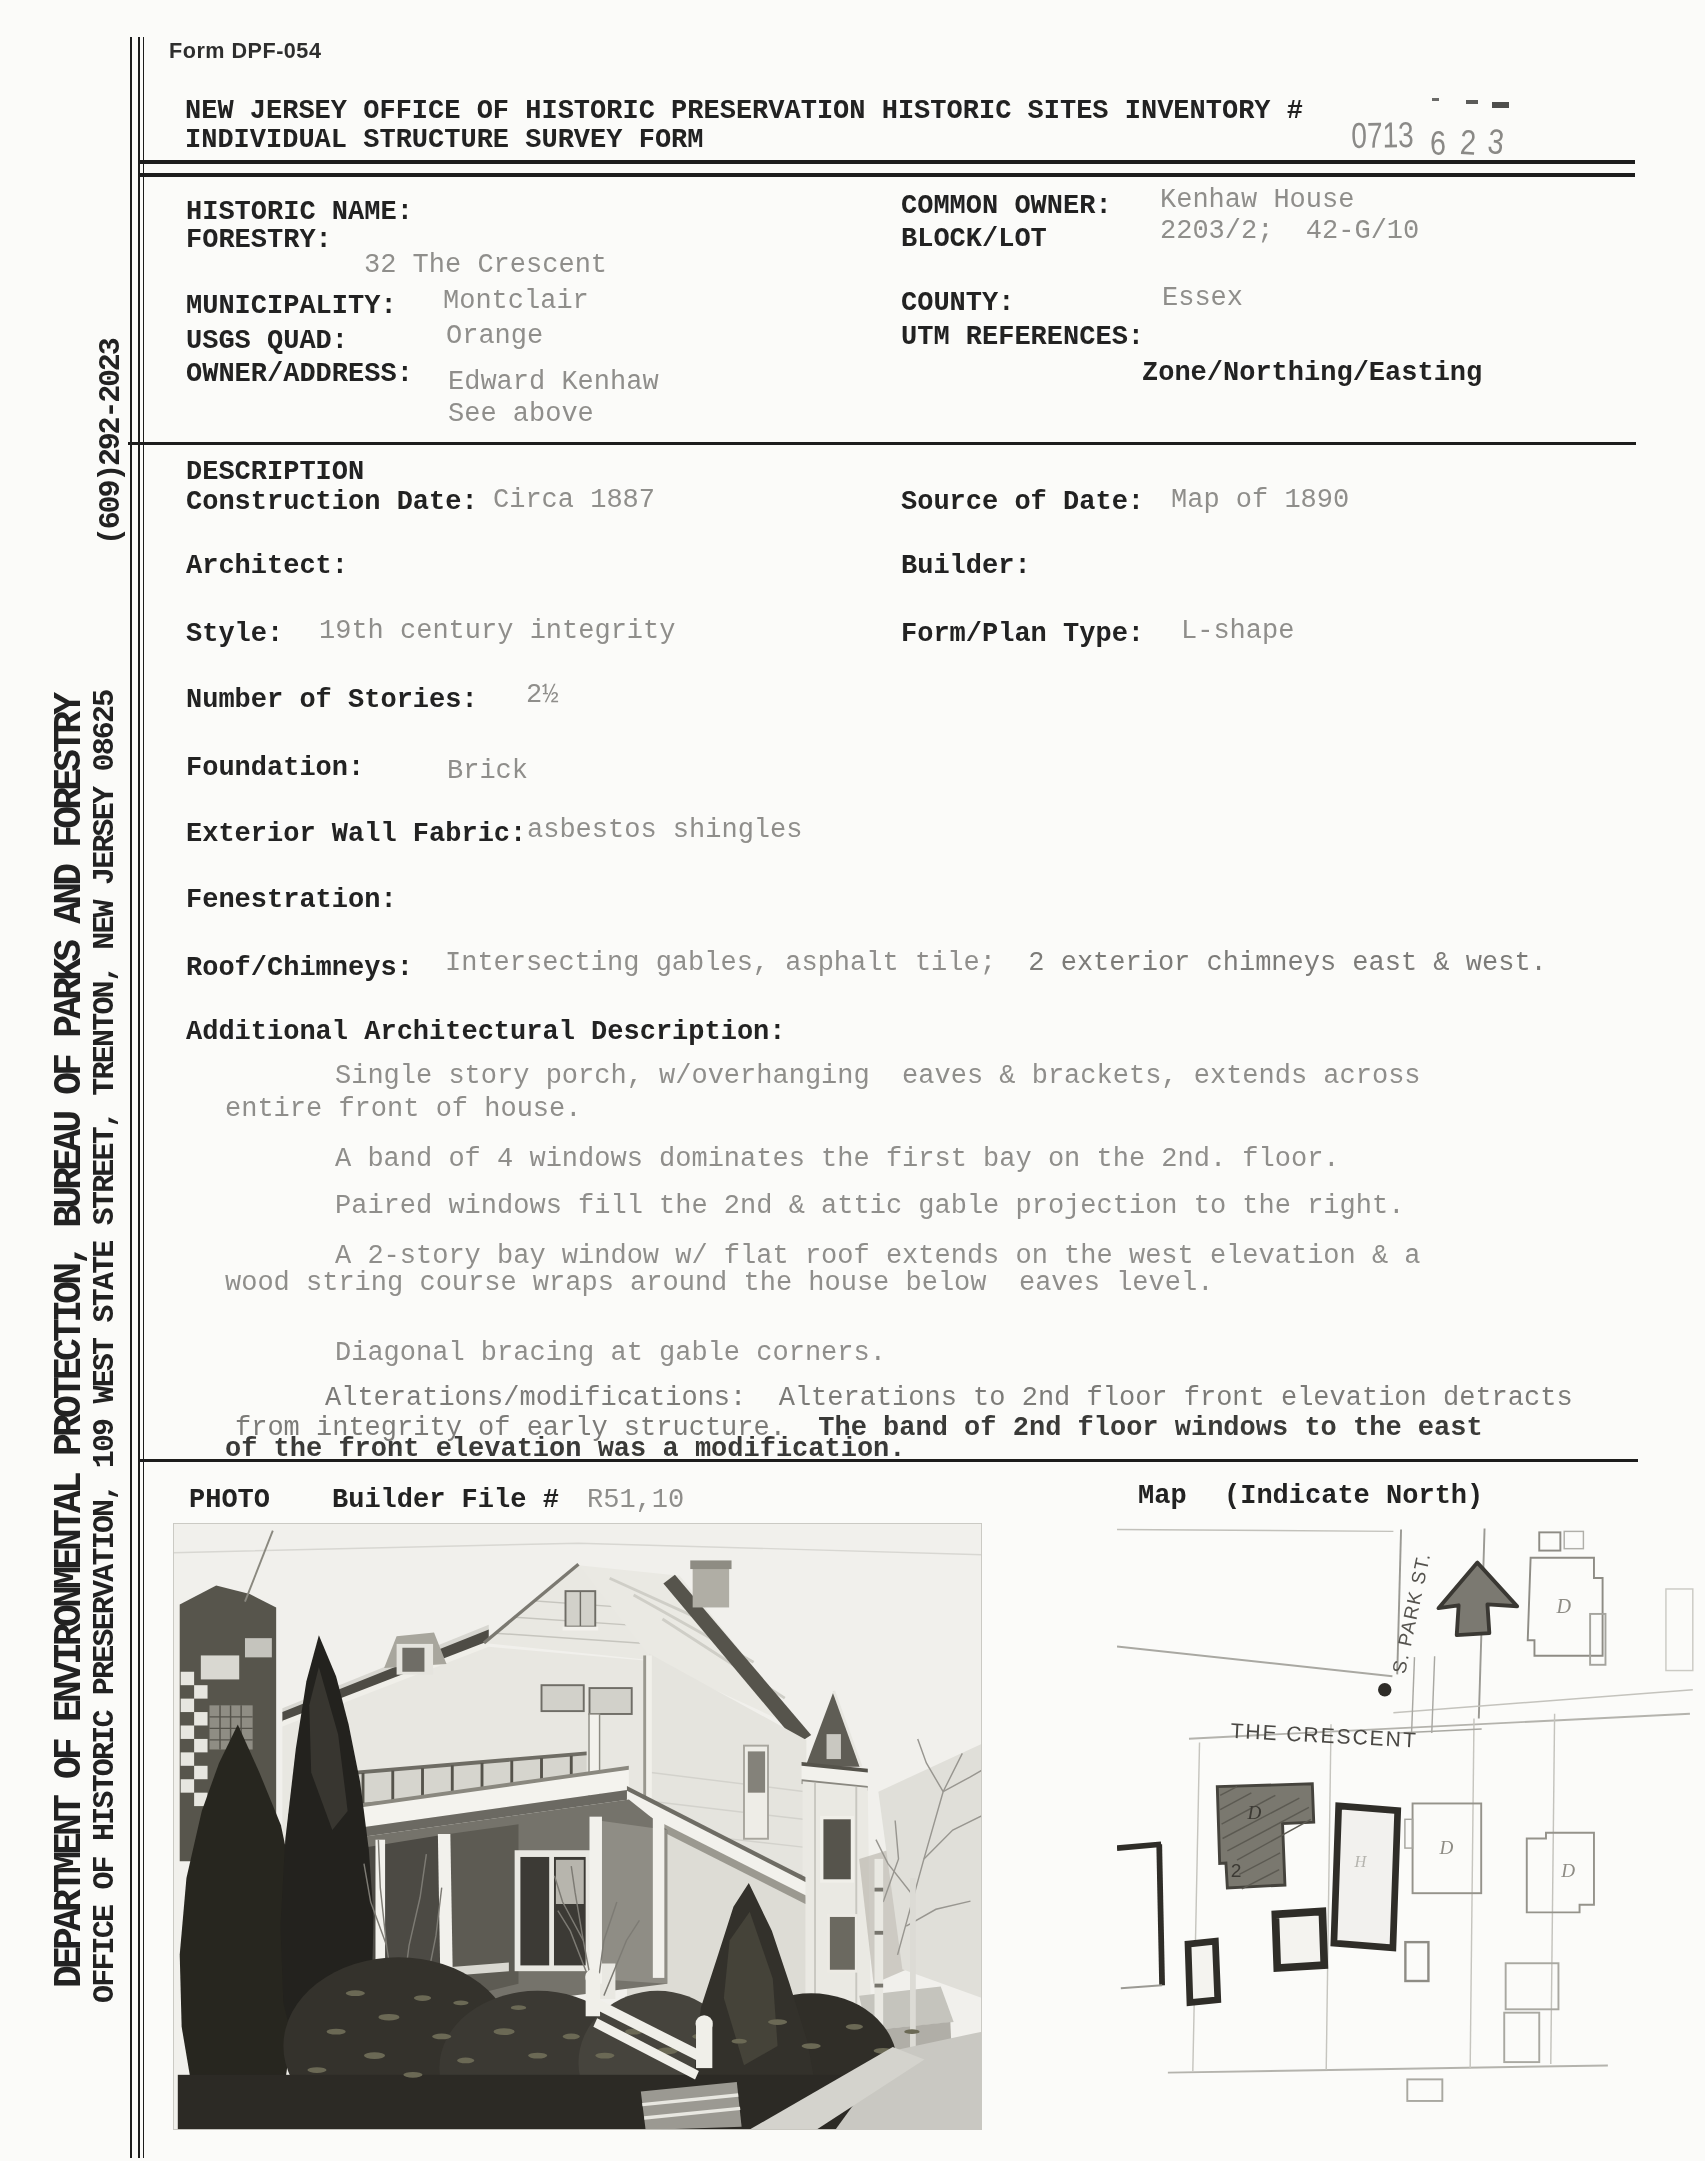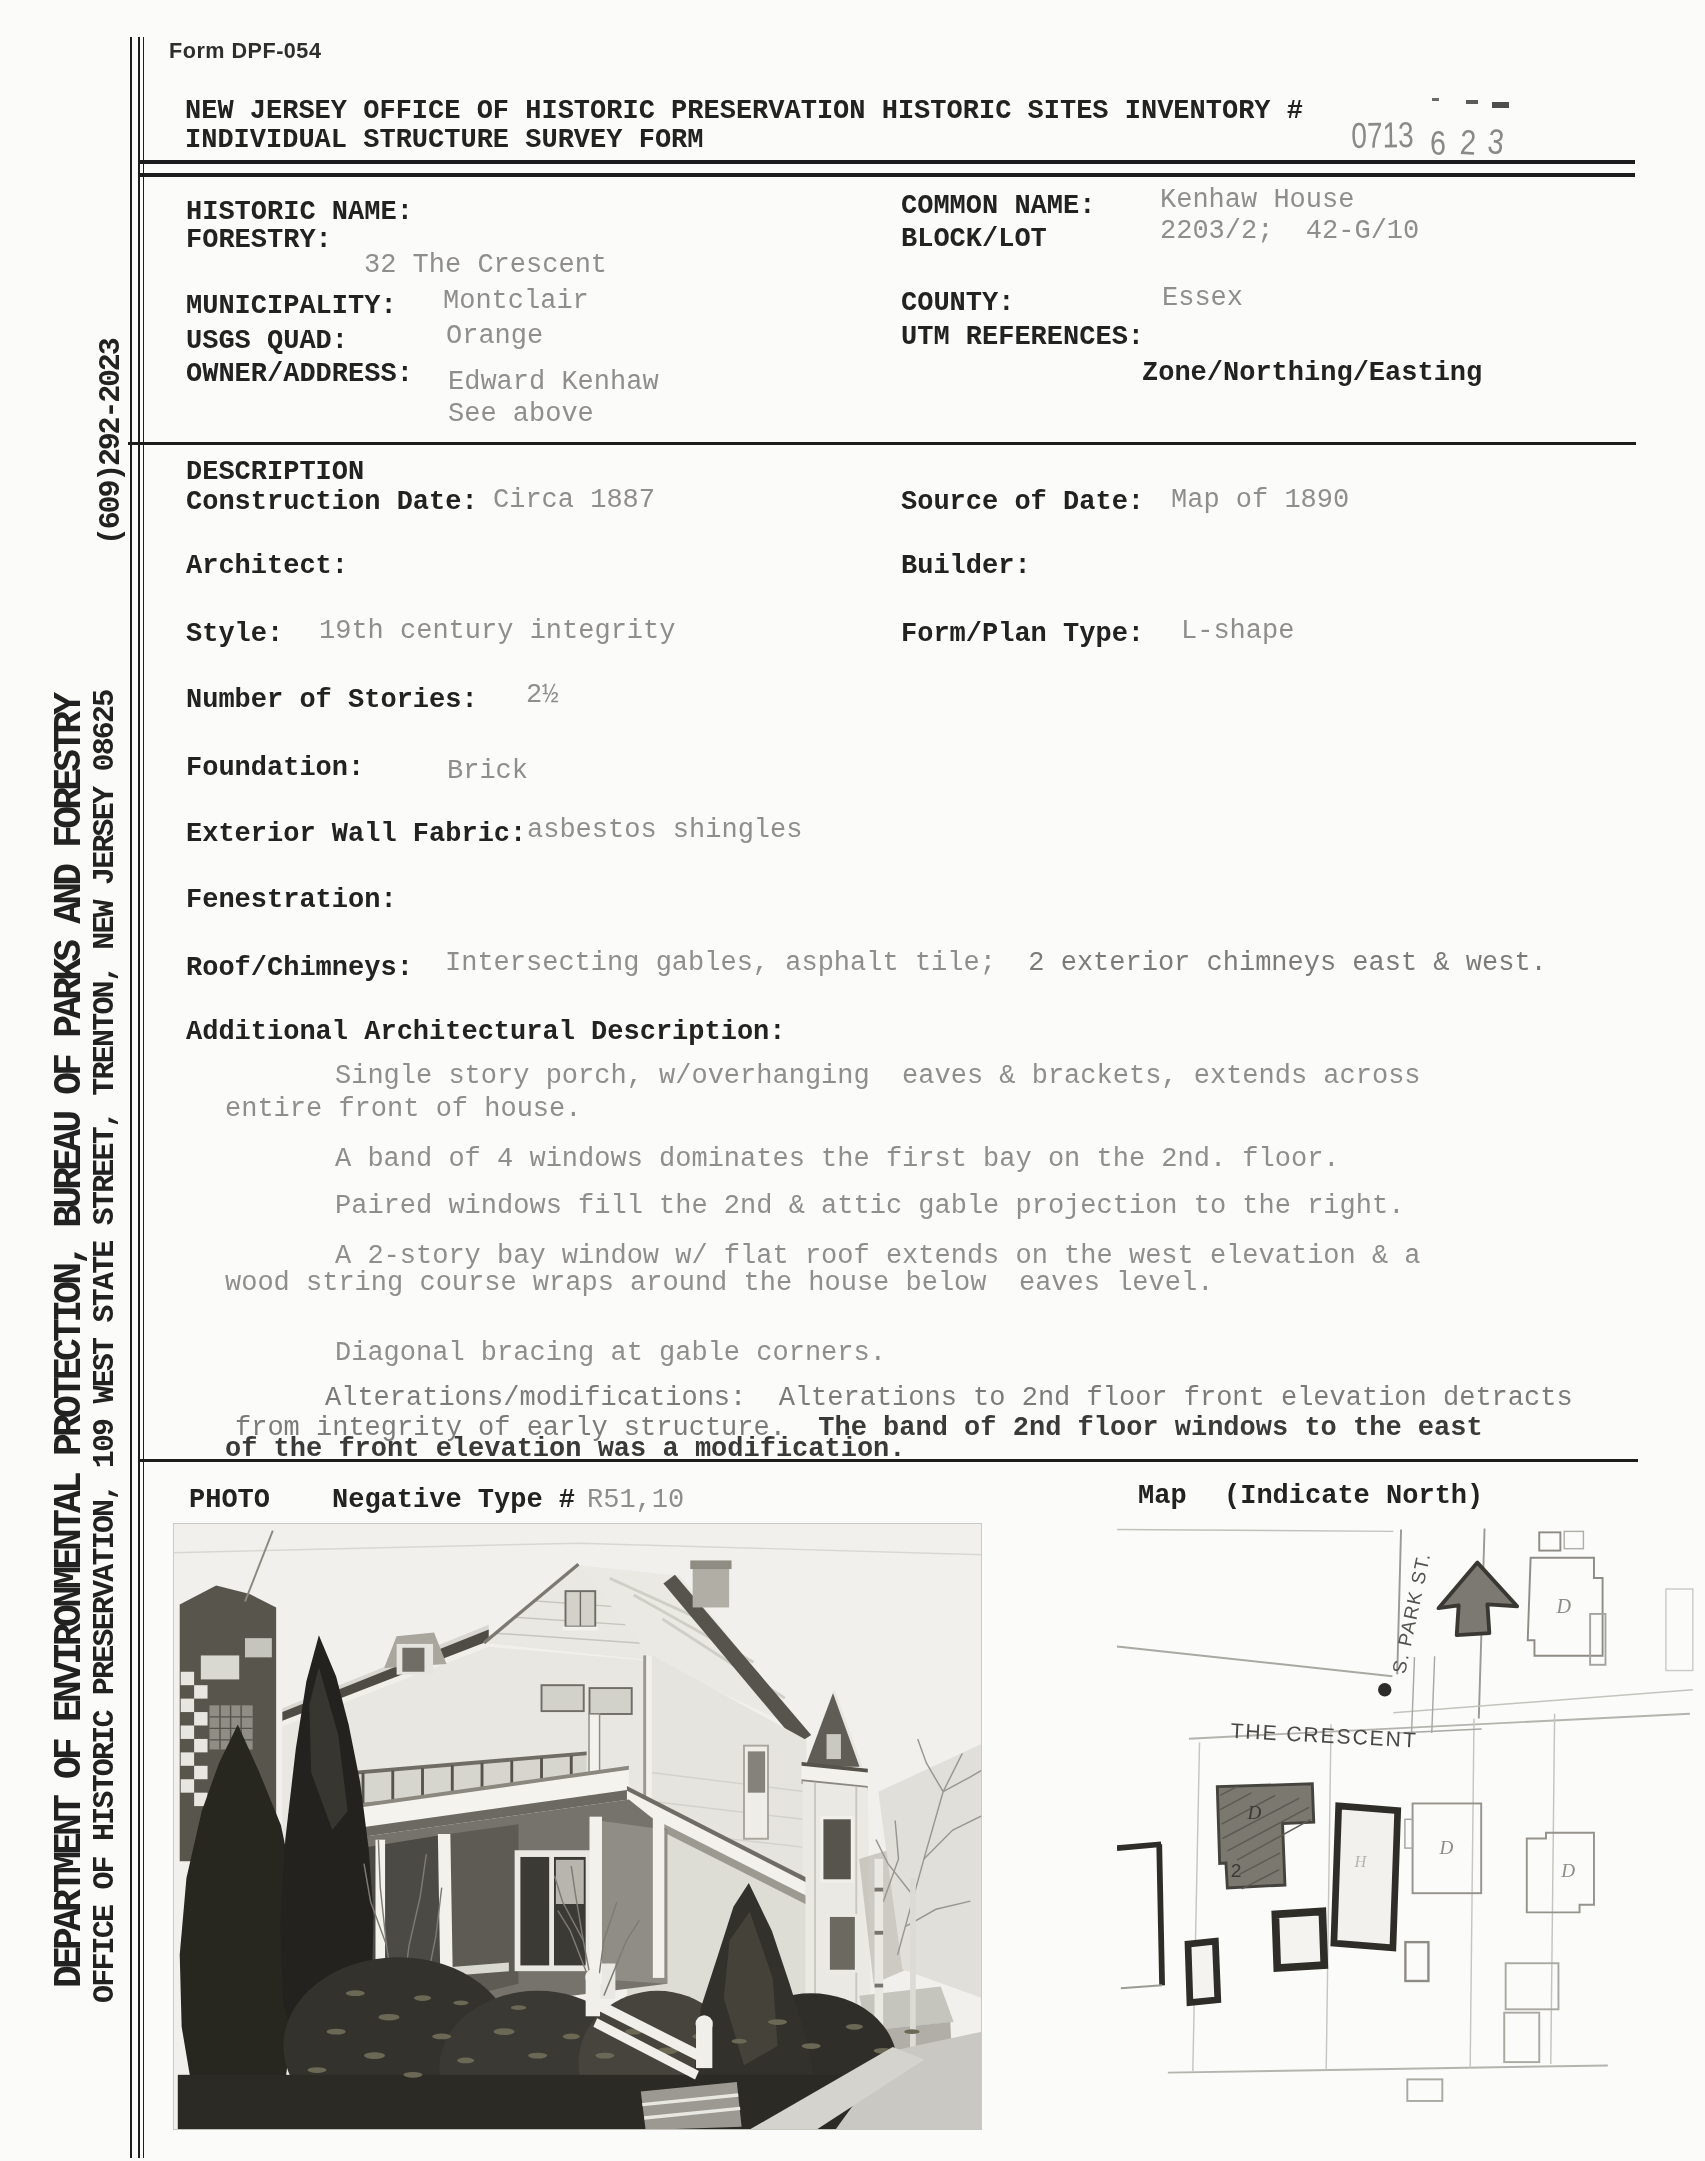--- a/index.html
+++ b/index.html
@@ -60,21 +60,21 @@
 <div class="t b" style="left:186px;top:328px">USGS QUAD:</div>
 
 <div class="t g" style="left:446px;top:323px">Orange</div>
 
 <div class="t b" style="left:186px;top:361px">OWNER/ADDRESS:</div>
 
 <div class="t g" style="left:448px;top:369px">Edward Kenhaw</div>
 
 <div class="t g" style="left:448px;top:401px">See above</div>
 
-<div class="t b" style="left:901px;top:193px">COMMON NAME:</div>
+<div class="t b" style="left:901px;top:193px">COMMON OWNER:</div>
 
 <div class="t g" style="left:1160px;top:187px">Kenhaw House</div>
 
 <div class="t b" style="left:901px;top:226px">BLOCK/LOT</div>
 
 <div class="t g" style="left:1160px;top:218px">2203/2;  42-G/10</div>
 
 <div class="t b" style="left:901px;top:290px">COUNTY:</div>
 
 <div class="t g" style="left:1162px;top:285px">Essex</div>
@@ -145,21 +145,21 @@
 <div class="t g2" style="left:325px;top:1385px">Alterations/modifications:  Alterations to 2nd floor front elevation detracts</div>
 
 <div class="t g2" style="left:235px;top:1415px">from integrity of early structure.  <span class="d">The band of 2nd floor windows to the east</span></div>
 
 <div class="t d" style="left:225px;top:1436px">of the front elevation was a modification.</div>
 
 <div class="hl" style="left:139px;top:1459px;width:1499px;height:3.4px"></div>
 
 <div class="t b" style="left:189px;top:1487px">PHOTO</div>
 
-<div class="t b" style="left:332px;top:1487px">Negative Type #</div>
+<div class="t b" style="left:332px;top:1487px">Builder File #</div>
 
 <div class="t g" style="left:587px;top:1487px">R51,10</div>
 
 <div class="t b" style="left:1138px;top:1483px">Map</div>
 
 <div class="t b" style="left:1224px;top:1483px">(Indicate North)</div>
 
 <div class="vt" style="left:51px;top:1988px;font-size:38px;letter-spacing:-3.8px">DEPARTMENT OF ENVIRONMENTAL PROTECTION, BUREAU OF PARKS AND FORESTRY</div>
 
 <div class="vt" style="left:90px;top:2003px;font-size:30px;letter-spacing:-1.8px">OFFICE OF HISTORIC PRESERVATION, 109 WEST STATE STREET, TRENTON, NEW JERSEY 08625</div>

